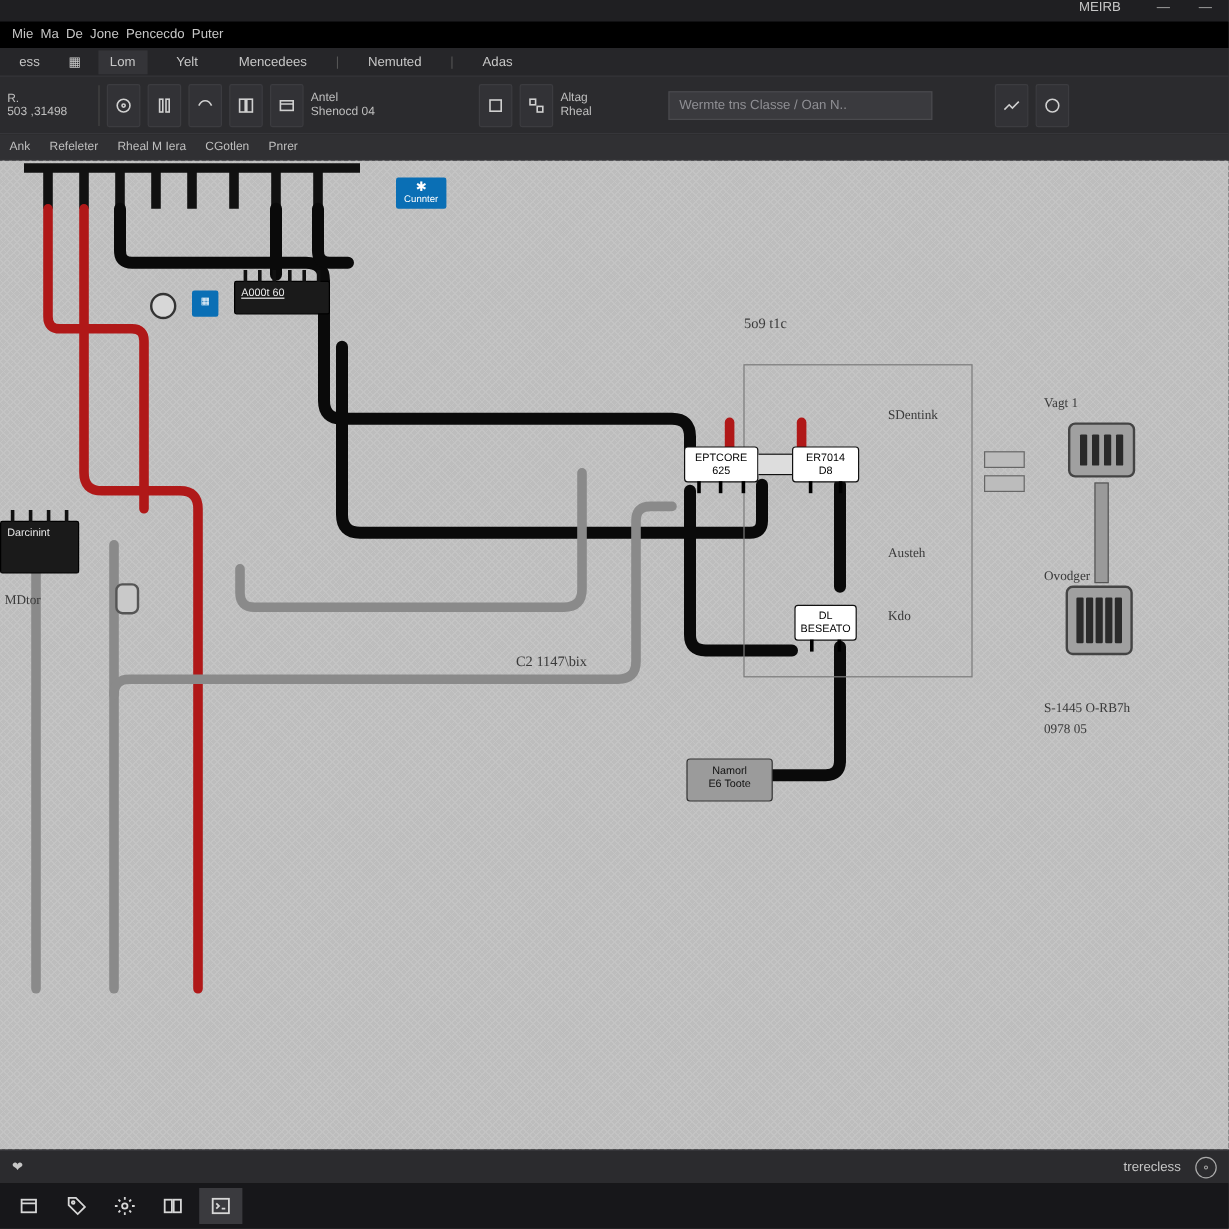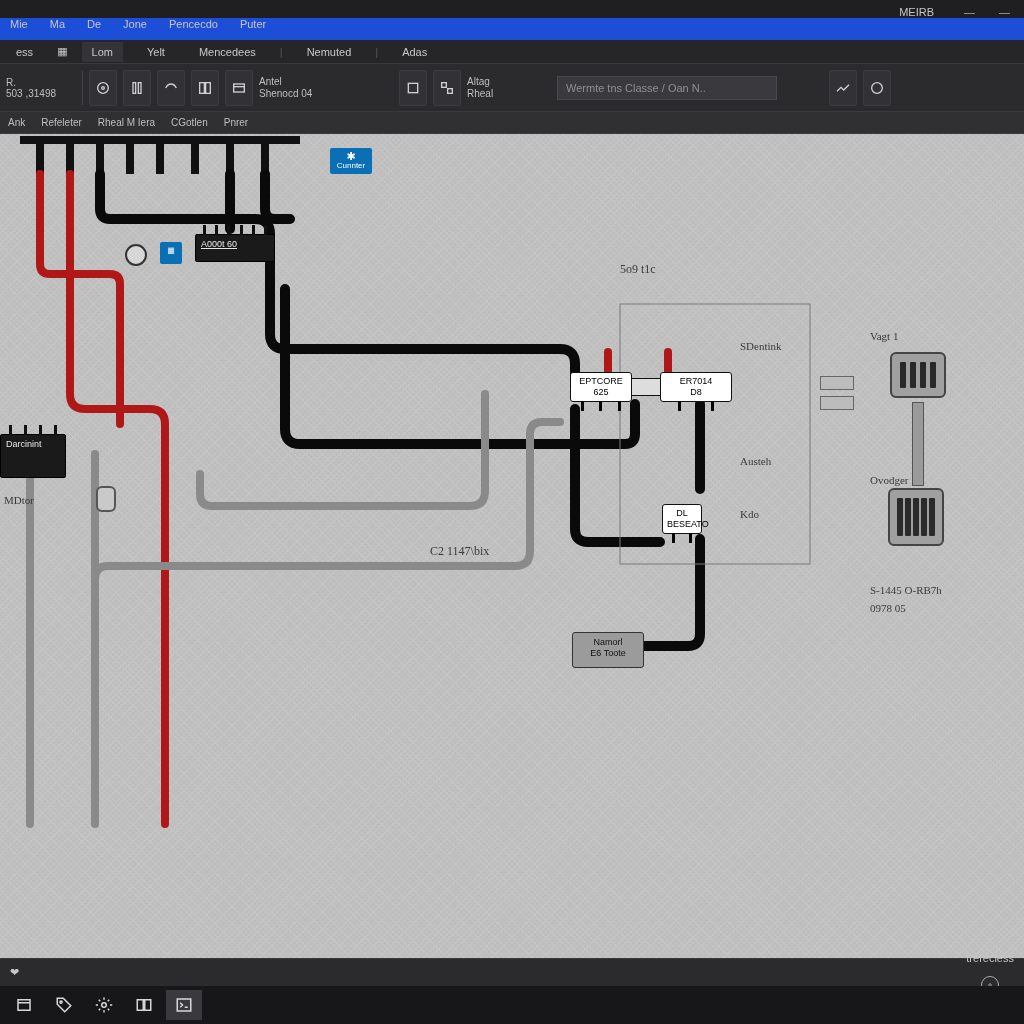--- a/index.html
+++ b/index.html
@@ -1,24 +1,24 @@
 <!DOCTYPE html>
 <html><head>
 <meta charset="utf-8">
 <style>
   * { margin:0; padding:0; box-sizing:border-box; font-family:"Segoe UI",Arial,sans-serif; }
   body { width:1024px; height:1024px; background:#1a1a1a; overflow:hidden; position:relative; }
 
   
   .titlebar { height:18px; background:#1f1f22; color:#c7c7c7; font-size:11px; display:flex;
-              justify-content:flex-end; align-items:flex-end; padding-right:8px; gap:30px; }
+              justify-content:flex-end; align-items:flex-start; padding-right:8px; gap:30px; }
   .titlebar .wm { display:flex; gap:24px; margin-right:6px; color:#aaa; }
 
-  .menubar { height:22px; background:#1d4ed8; color:#c7c7c7; font-size:11px; display:flex;
-             gap:22px; padding-left:10px; }
+  .menubar { height:22px; background:#000000; color:#c7c7c7; font-size:11px; display:flex;
+             align-items:center; gap:6px; padding-left:10px; }
   .menubar span { cursor:default; }
 
   .tabbar { height:24px; background:#262629; color:#c7c7c7; font-size:11px; display:flex;
             align-items:center; gap:14px; padding-left:6px; border-bottom:1px solid #3a3a3d; }
   .tabbar .tab { padding:4px 10px; }
   .tabbar .tab.active { background:#343438; }
   .tabbar .sep { color:#555; }
 
   .toolbar { height:48px; background:#2b2b2e; display:flex; align-items:center; gap:6px;
              padding-left:6px; color:#bfbfbf; font-size:10px; border-bottom:1px solid #3a3a3d; }
@@ -69,21 +69,21 @@
                      position:relative; }
   .connector .slots { position:absolute; top:8px; left:6px; right:6px; bottom:8px;
                       display:flex; justify-content:space-around; }
   .connector .slots i { width:6px; background:#2a2a2a; border-radius:1px; }
 
   
   .statusbar { position:absolute; left:0; right:0; bottom:38px; height:28px;
                background:#2b2b2e; color:#c7c7c7; font-size:11px; display:flex;
                align-items:center; justify-content:space-between; padding:0 10px;
                border-top:1px solid #3a3a3d; }
-  .statusbar .right { display:flex; align-items:center; gap:12px;flex-direction:column; }
+  .statusbar .right { display:flex; align-items:center; gap:12px; }
   .statusbar .gear { width:18px; height:18px; border:1.5px solid #aaa; border-radius:50%;
                      display:flex; align-items:center; justify-content:center; }
 
   .taskbar { position:absolute; left:0; right:0; bottom:0; height:38px;
              background:#17171a; display:flex; align-items:center; gap:4px; padding-left:6px; }
   .taskbar .tbk { width:36px; height:30px; display:flex; align-items:center;
                   justify-content:center; color:#d7d7d7; }
   .taskbar .tbk.active { background:#3a3a3e; }
   .taskbar svg { width:18px; height:18px; }
 </style>
@@ -272,34 +272,34 @@
   <div class="whitebox" style="left:570px; top:238px; width:62px; height:30px;">
     <div class="pins"><i></i><i></i><i></i></div>
     <span style="white-space:pre-line">EPTCORE
 625</span>
     <div class="pinsb">
         <i></i>
         <i></i>
         <i></i>
       </div>
   </div>
-  <div class="whitebox" style="left:660px; top:238px; width:72px; height:30px;">
+  <div class="whitebox" style="left:660px; top:238px; width:56px; height:30px;">
     <div class="pins"><i></i><i></i><i></i></div>
     <span style="white-space:pre-line">ER7014
 D8</span>
     <div class="pinsb">
         <i></i>
         <i></i>
       </div>
   </div>
 
   <div style="position:absolute; left:632px; top:244px; width:28px; height:18px;
               background:#ddd; border-top:1px solid #111; border-bottom:1px solid #111"></div>
 
-  <div class="whitebox" style="left:662px; top:370px; width:40px; height:30px;">
+  <div class="whitebox" style="left:662px; top:370px; width:52px; height:30px;">
     <div class="pins"><i></i><i></i></div>
     <span style="white-space:pre-line">DL
 BESEATO</span>
     <div class="pinsb">
         <i></i>
         <i></i>
       </div>
   </div>
 
   <div class="graybox" style="left:572px; top:498px; width:72px; height:36px;">

